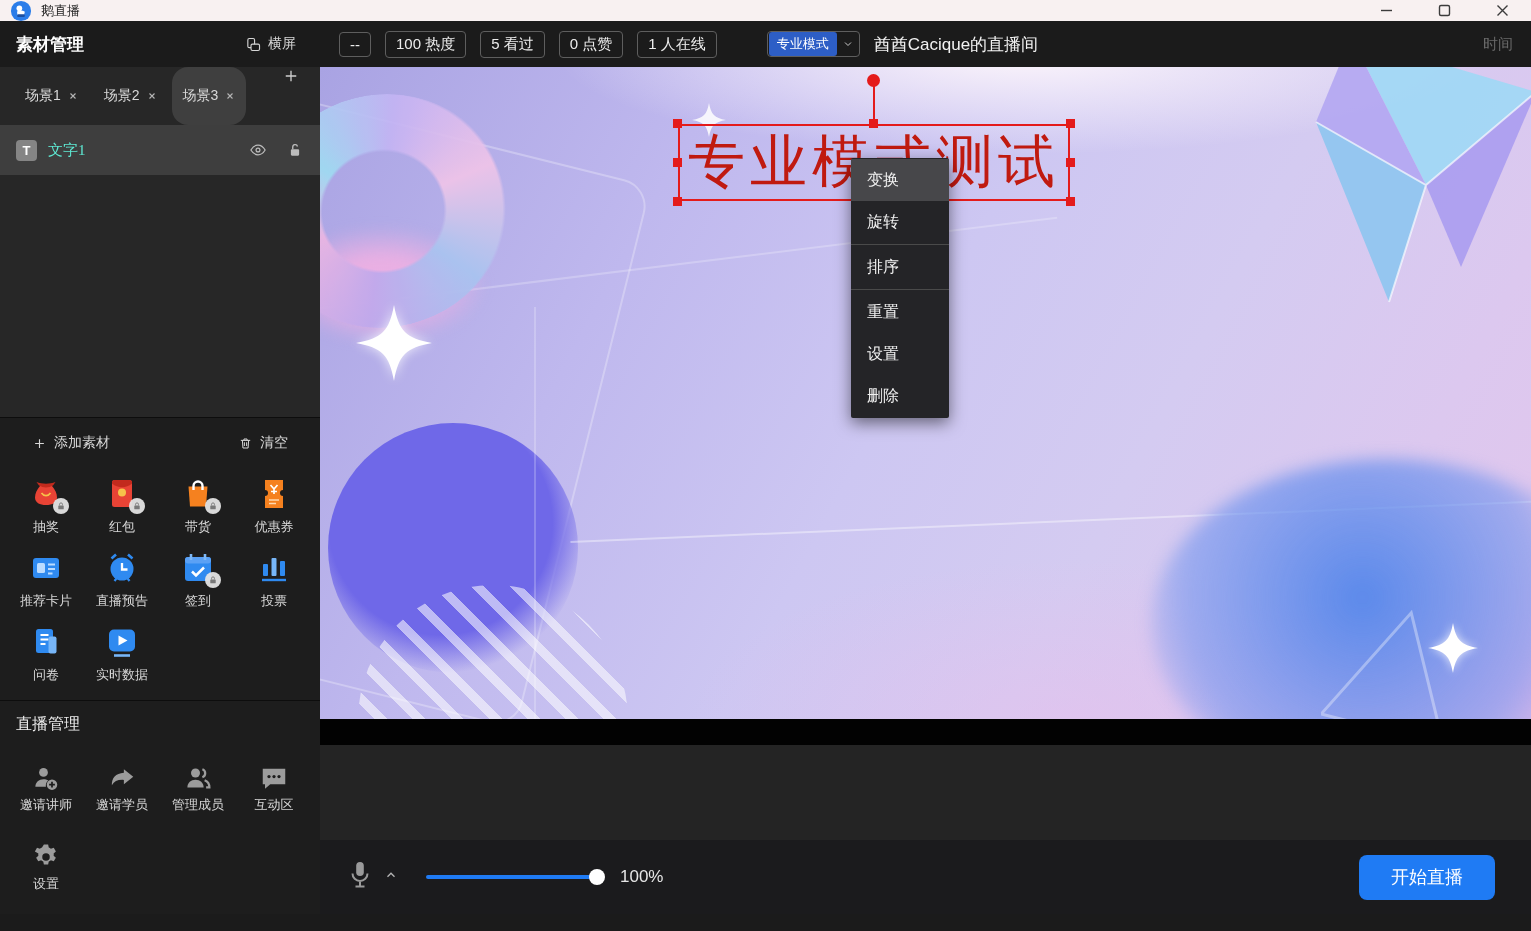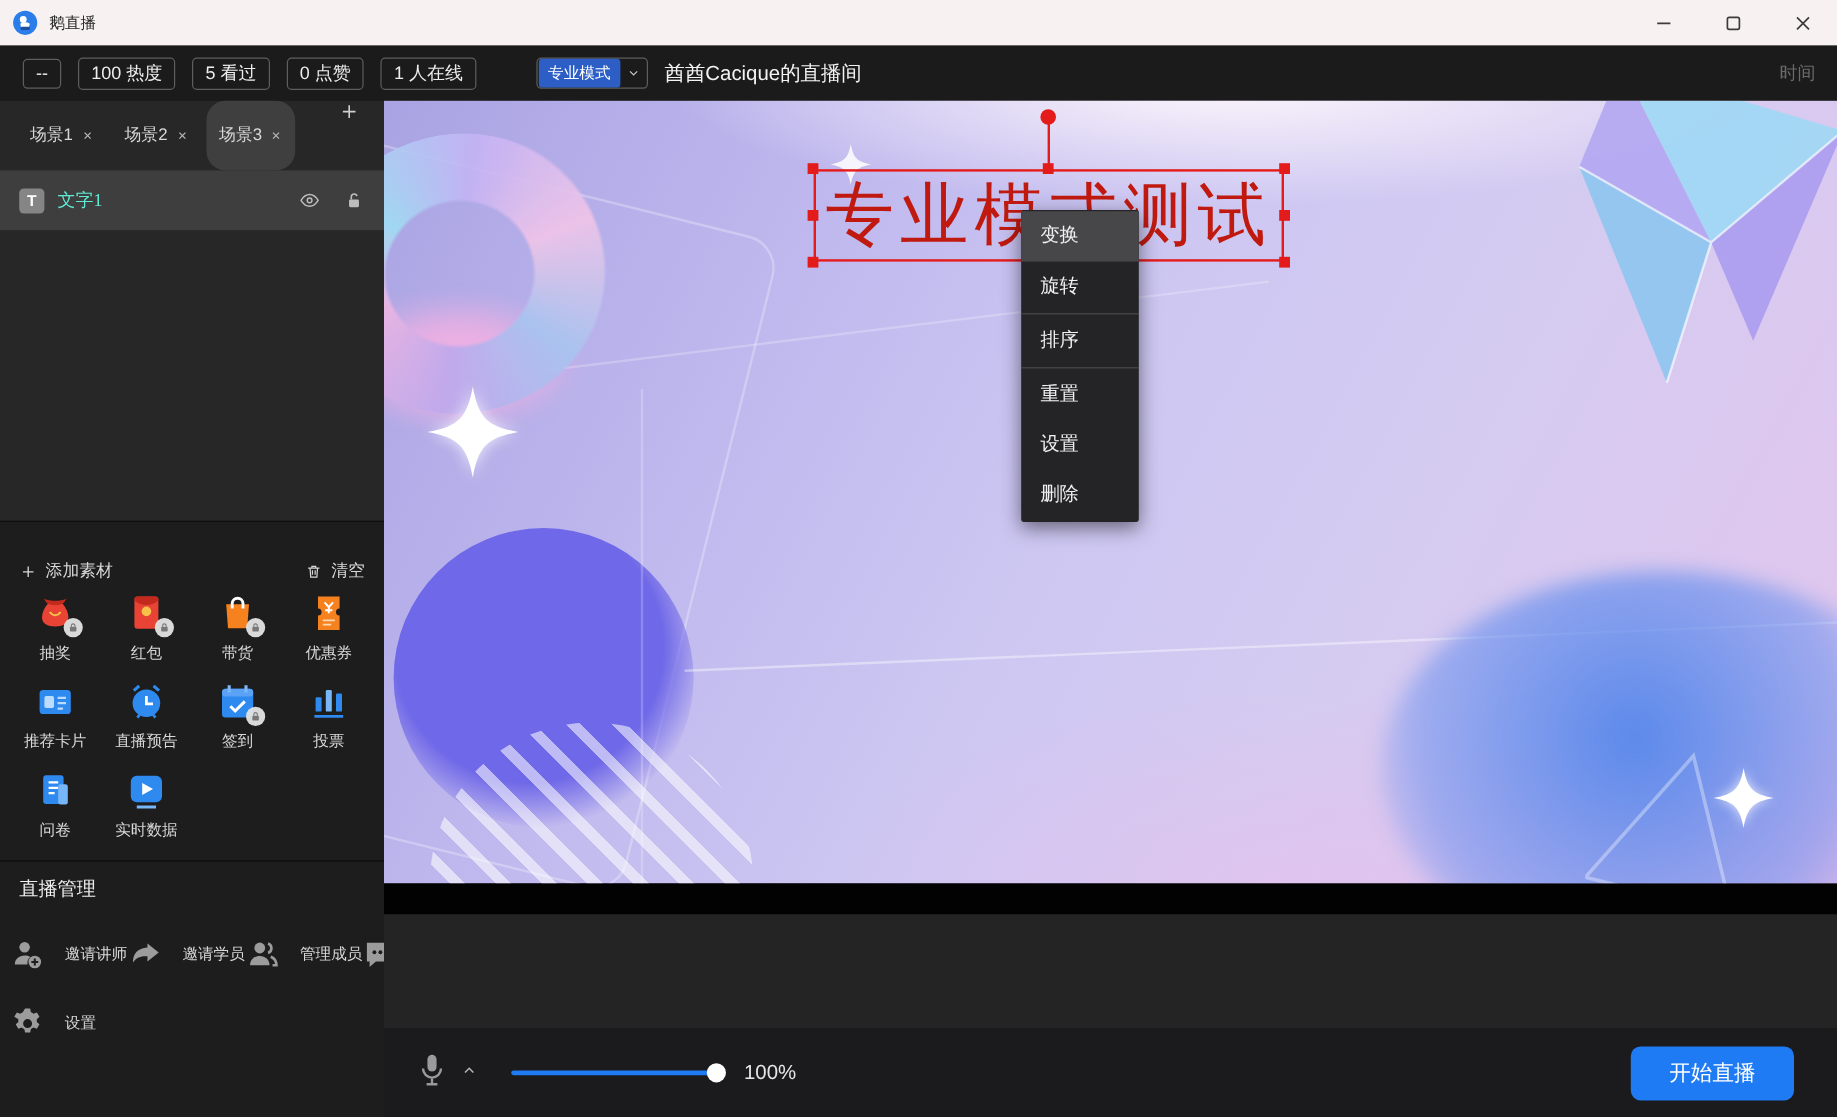--- a/index.html
+++ b/index.html
@@ -2,21 +2,21 @@
 <html><head>
 <meta charset="utf-8">
 <style>
   html,body{margin:0;padding:0;background:#101010;}
   *{box-sizing:border-box;}
   .app{width:1531px;height:931px;position:relative;overflow:hidden;
        font-family:"Liberation Sans","DejaVu Sans",sans-serif;background:#1b1b1b;
        -webkit-font-smoothing:antialiased;}
 
   
-  .titlebar{height:38px;background:#f8f1f1;display:flex;align-items:center;}
+  .titlebar{height:21px;background:#f8f1f1;display:flex;align-items:center;}
   .titlebar .logo{width:22px;height:22px;margin-left:10px;flex:0 0 auto;}
   .titlebar .app-title{margin-left:9px;font-size:13px;color:#1f1f1f;}
   .titlebar .tb-spacer{flex:1;}
   .win-btn{width:58px;height:38px;display:flex;align-items:center;justify-content:center;cursor:default;}
   .win-btn svg{width:15px;height:15px;stroke:#3c3c3c;stroke-width:1.4;fill:none;}
 
   
   .topbar{height:46px;background:#1b1b1b;display:flex;align-items:center;}
   .sb-header{width:320px;flex:0 0 auto;display:flex;align-items:center;justify-content:space-between;padding:0 24px 0 16px;}
   .panel-title{font-size:17px;font-weight:bold;color:#ffffff;}
@@ -46,39 +46,39 @@
   .layer-row{height:50px;display:flex;align-items:center;padding:0 16px;gap:11px;cursor:pointer;}
   .layer-row.selected{background:#3e3e3e;}
   .type-badge{width:21px;height:21px;border-radius:4px;background:#858585;color:#fff;font-size:13px;font-weight:bold;
               display:flex;align-items:center;justify-content:center;flex:0 0 auto;}
   .type-badge.img{background:transparent;}
   .type-badge.img svg{width:21px;height:21px;}
   .layer-label{font-size:15px;color:#5eead4;flex:1;font-family:Liberation Serif, serif;}
   .layer-row .r-icons{display:flex;align-items:center;gap:19px;}
   .layer-row .r-icons svg{width:18px;height:18px;}
   .layer-spacer{flex:1;background:#272727;}
-  .add-row{height:51px;background:#1d1d1d;display:flex;align-items:flex-end;justify-content:space-between;
-           padding:0 16px;border-top:1px solid #0d0d0d;margin-top:29px;}
+  .add-row{height:51px;background:#1d1d1d;display:flex;align-items:center;justify-content:space-between;
+           padding:0 32px;border-top:1px solid #0d0d0d;margin-top:29px;}
   .add-left,.clear-btn{display:flex;align-items:center;gap:7px;font-size:14px;color:#d8d8d8;cursor:pointer;}
   .add-left svg,.clear-btn svg{width:15px;height:15px;}
   .toolbox{background:#1d1d1d;}
   .sec-header{height:46px;display:flex;align-items:center;justify-content:space-between;padding:0 16px;}
   .sec-title{font-size:16px;color:#ededed;}
   .reset-btn svg{width:19px;height:19px;stroke:#b5b5b5;stroke-width:1.9;fill:none;cursor:pointer;}
   .tool-grid{display:grid;grid-template-columns:repeat(4,1fr);padding:2px 8px 10px;row-gap:2px;}
   .tool{display:flex;flex-direction:column;align-items:center;gap:6px;padding:6px 0;cursor:pointer;}
   .tile{width:36px;height:36px;position:relative;}
   .tile svg{width:36px;height:36px;display:block;}
   .lock-badge{position:absolute;right:-5px;bottom:-2px;width:16px;height:16px;border-radius:50%;
               background:rgba(228,228,228,.95);display:flex;align-items:center;justify-content:center;}
   .lock-badge svg{width:10px;height:10px;}
   .tool-label{font-size:13px;color:#d8d8d8;white-space:nowrap;}
   .mgmt{background:#1d1d1d;border-top:1px solid #0d0d0d;flex:1;display:flex;flex-direction:column;}
   .mgmt-grid{display:grid;grid-template-columns:repeat(4,1fr);padding:8px 8px 0;}
-  .mgmt-item{display:flex;flex-direction:row;align-items:center;gap:16px;padding:8px 0;cursor:pointer;}
+  .mgmt-item{display:flex;flex-direction:column;align-items:center;gap:3px;padding:8px 0;cursor:pointer;}
   .mgmt-item svg{width:30px;height:30px;}
   .mgmt-label{font-size:13px;color:#d8d8d8;white-space:nowrap;}
   .settings-row{display:grid;grid-template-columns:repeat(4,1fr);padding:12px 8px 0;}
 
   
   .stage{flex:1;display:flex;flex-direction:column;min-width:0;}
   .canvas{height:652px;position:relative;overflow:hidden;
     background:
       radial-gradient(ellipse 55% 22% at 58% -2%, rgba(255,248,252,.95), rgba(255,248,252,0) 70%),
       radial-gradient(ellipse 40% 30% at 100% 96%, rgba(238,180,232,.55), rgba(238,180,232,0) 72%),
@@ -176,20 +176,30 @@
         </svg>
     </span>
     <span class="win-btn">
       <svg viewBox="0 0 15 15">
           <path d="M2.5 2.5l10 10M12.5 2.5l-10 10"></path>
         </svg>
     </span>
   </div>
 
   <div class="topbar">
+    <div class="sb-header">
+      <span class="panel-title">素材管理</span>
+      <span class="landscape-btn">
+        <svg viewBox="0 0 24 24" fill="none" stroke="#d5d5d5" stroke-width="1.6">
+            <rect x="4" y="3.5" width="9.5" height="13" rx="2"></rect>
+            <rect x="8.5" y="11.5" width="12" height="9" rx="2" fill="#1b1b1b"></rect>
+          </svg>
+        <span>横屏</span>
+      </span>
+    </div>
     <div class="stats">
       <span class="stat-badge">--</span>
       <span class="stat-badge">100 热度</span>
       <span class="stat-badge">5 看过</span>
       <span class="stat-badge">0 点赞</span>
       <span class="stat-badge">1 人在线</span>
     </div>
     <div class="mode-select">
       <span class="mode-label">专业模式</span>
       <span class="chev">

